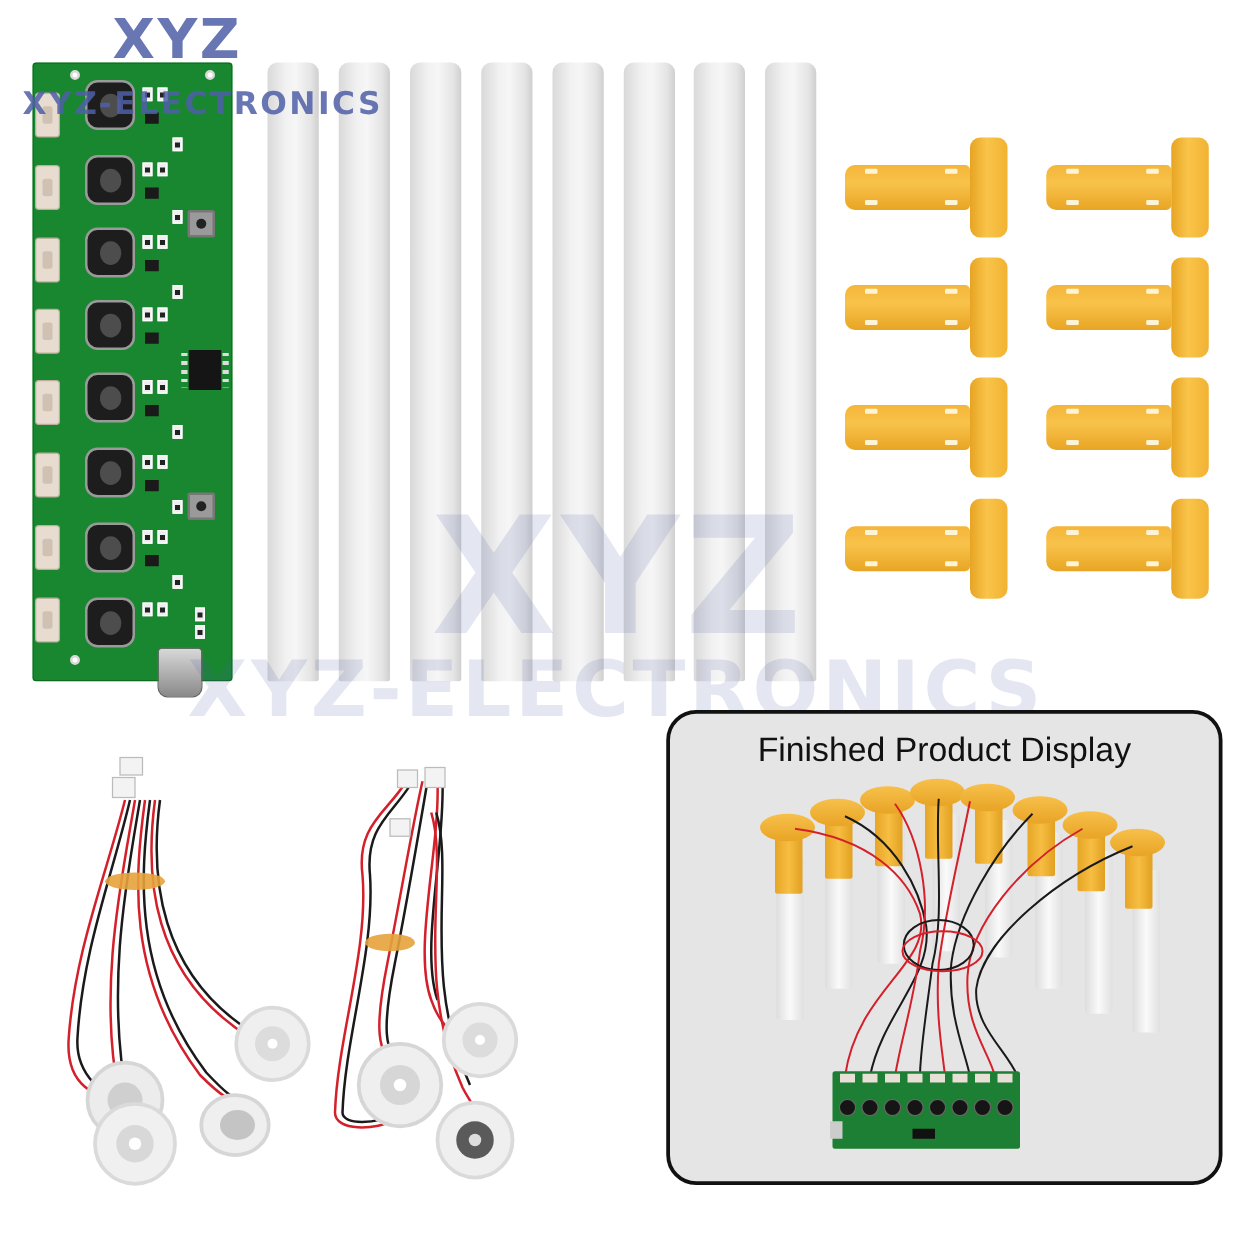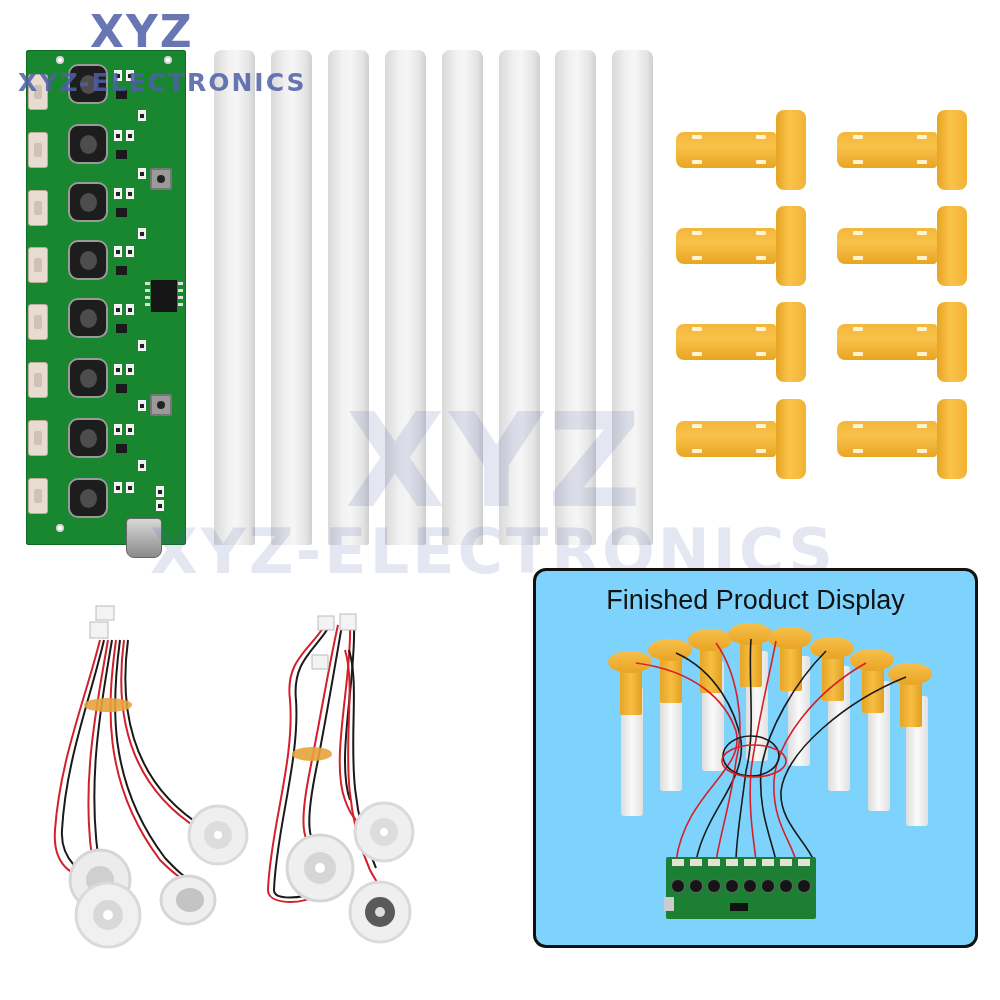--- a/index.html
+++ b/index.html
@@ -34,21 +34,21 @@
   .holder .flange { position:absolute; left:100px; top:0; width:30px; height:80px; border-radius:8px; background:linear-gradient(90deg,#e7a423,#f9c44a 45%,#f2b232 100%); }
 
   
   .wm { position:absolute; color:#4f5fa8; font-family:"DejaVu Sans", sans-serif; font-weight:bold; letter-spacing:2px; }
   .wm-top-xyz { left:90px; top:6px; font-size:44px; opacity:0.85; }
   .wm-top-elec { left:18px; top:68px; font-size:25px; opacity:0.85; }
   .wm-mid-xyz { left:345px; top:385px; font-size:130px; opacity:0.15; letter-spacing:4px; }
   .wm-mid-elec { left:150px; top:515px; font-size:62px; opacity:0.15; letter-spacing:3px; }
 
   
-  .panel { position:absolute; left:533px; top:568px; width:445px; height:380px; border:3px solid #111; border-radius:13px; background:#7dd3fc; }
+  .panel { position:absolute; left:533px; top:568px; width:445px; height:380px; border:3px solid #111; border-radius:24px; background:#e5e5e5; }
   .panel-title { position:absolute; left:0; right:0; top:14px; text-align:center; font-size:27px; color:#111; font-family:"Liberation Sans", sans-serif; }
   .pp-stick { position:absolute; width:22px; border-radius:3px; background:linear-gradient(90deg,#ddd,#fafafa 50%,#e0e0e0); }
   .pp-holder { position:absolute; }
   .pp-holder .cap { position:absolute; left:0; top:0; width:44px; height:22px; border-radius:50%; background:linear-gradient(#f7c04b,#e8a425); }
   .pp-holder .body { position:absolute; left:12px; top:14px; width:22px; height:50px; background:linear-gradient(90deg,#e7a525,#f6be43 50%,#e2a020); border-radius:2px; }
   .pp-pcb { position:absolute; left:130px; top:286px; width:150px; height:62px; background:#1d7f33; border-radius:2px; }
   .pp-pcb .k { position:absolute; top:22px; width:14px; height:14px; border-radius:50%; background:#151515; border:1px solid #666; }
   .pp-pcb .j { position:absolute; top:2px; width:12px; height:7px; background:#e8e0d6; }
   .pp-pcb .ic2 { position:absolute; left:64px; top:46px; width:18px; height:8px; background:#111; }
   .pp-pcb .usb2 { position:absolute; left:-2px; top:40px; width:10px; height:14px; background:#ccc; }

